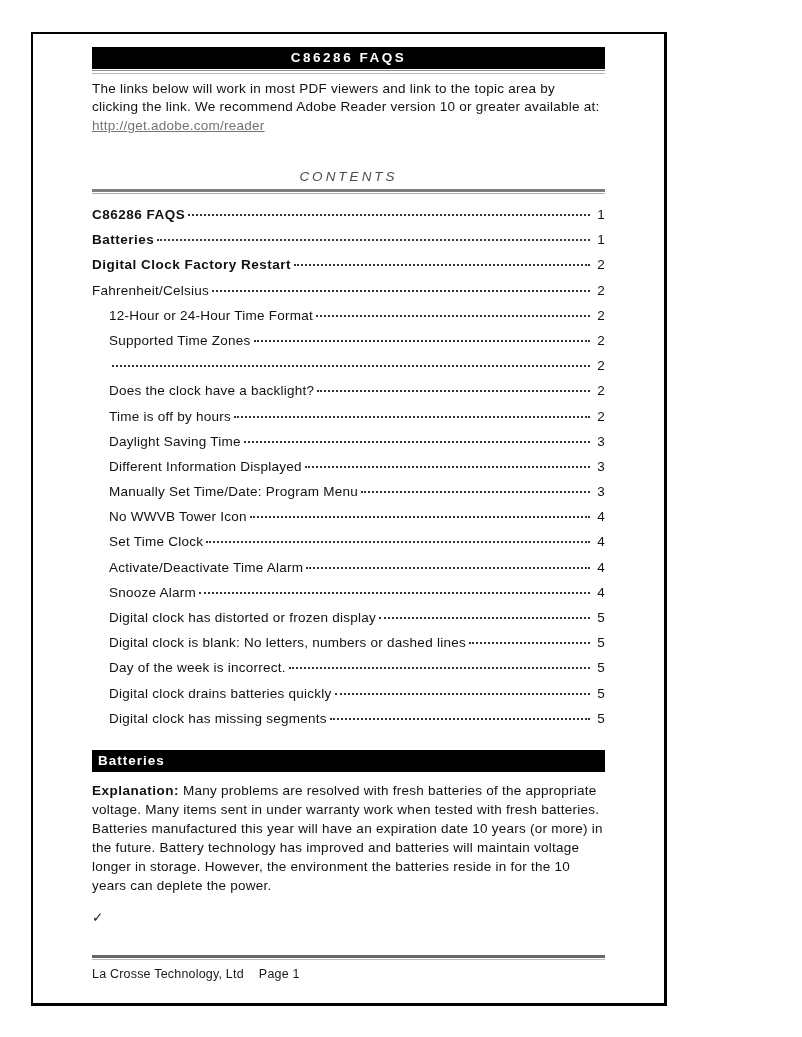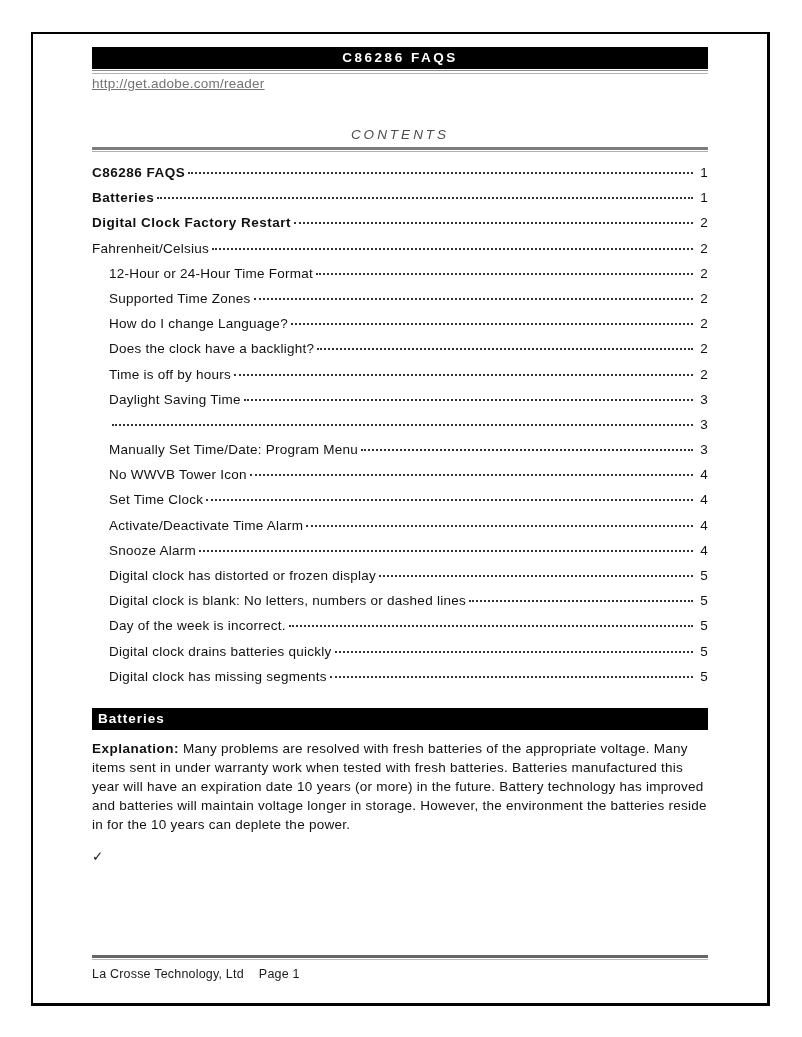--- a/index.html
+++ b/index.html
@@ -12,21 +12,21 @@
     height: 1037px;
     position: relative;
     font-family: "Liberation Sans", sans-serif;
     color: #111111;
     overflow: hidden;
   }
   .page {
     position: absolute;
     left: 31px;
     top: 32px;
-    width: 739px;
+    width: 636px;
     height: 974px;
     box-sizing: border-box;
     background: #ffffff;
     border: 2px solid #000000;
     border-right-width: 3px;
     border-bottom-width: 3px;
     padding: 13px 59px 0 59px;
   }
   .titlebar {
     background: #000000;
@@ -162,20 +162,21 @@
 </head>
 <body>
 
 <div class="page">
 
   <div class="titlebar">
     <span>C86286 FAQS</span>
   </div>
   <div class="titlebar-rule"></div>
 
+  <div class="intro">The links below will work in most PDF viewers and link to the topic area by clicking the link. We recommend Adobe Reader version 10 or greater available at:</div>
   <a class="adobe-link">http://get.adobe.com/reader</a>
 
   <div class="contents-heading">CONTENTS</div>
   <div class="contents-rule"></div>
 
   <div class="toc">
       <div class="toc-row bold">
         <span class="toc-label">C86286 FAQS</span>
         <span class="leader"></span>
         <span class="toc-page">1</span>
@@ -199,40 +200,40 @@
         <span class="toc-label">12-Hour or 24-Hour Time Format</span>
         <span class="leader"></span>
         <span class="toc-page">2</span>
       </div>
       <div class="toc-row indent">
         <span class="toc-label">Supported Time Zones</span>
         <span class="leader"></span>
         <span class="toc-page">2</span>
       </div>
       <div class="toc-row indent">
-        <span class="toc-label">How do I change Language?</span>
         <span class="leader"></span>
         <span class="toc-page">2</span>
       </div>
       <div class="toc-row indent">
         <span class="toc-label">Does the clock have a backlight?</span>
         <span class="leader"></span>
         <span class="toc-page">2</span>
       </div>
       <div class="toc-row indent">
         <span class="toc-label">Time is off by hours</span>
         <span class="leader"></span>
         <span class="toc-page">2</span>
       </div>
       <div class="toc-row indent">
         <span class="toc-label">Daylight Saving Time</span>
         <span class="leader"></span>
         <span class="toc-page">3</span>
       </div>
       <div class="toc-row indent">
+        <span class="toc-label">Different Information Displayed</span>
         <span class="leader"></span>
         <span class="toc-page">3</span>
       </div>
       <div class="toc-row indent">
         <span class="toc-label">Manually Set Time/Date: Program Menu</span>
         <span class="leader"></span>
         <span class="toc-page">3</span>
       </div>
       <div class="toc-row indent">
         <span class="toc-label">No WWVB Tower Icon</span>

